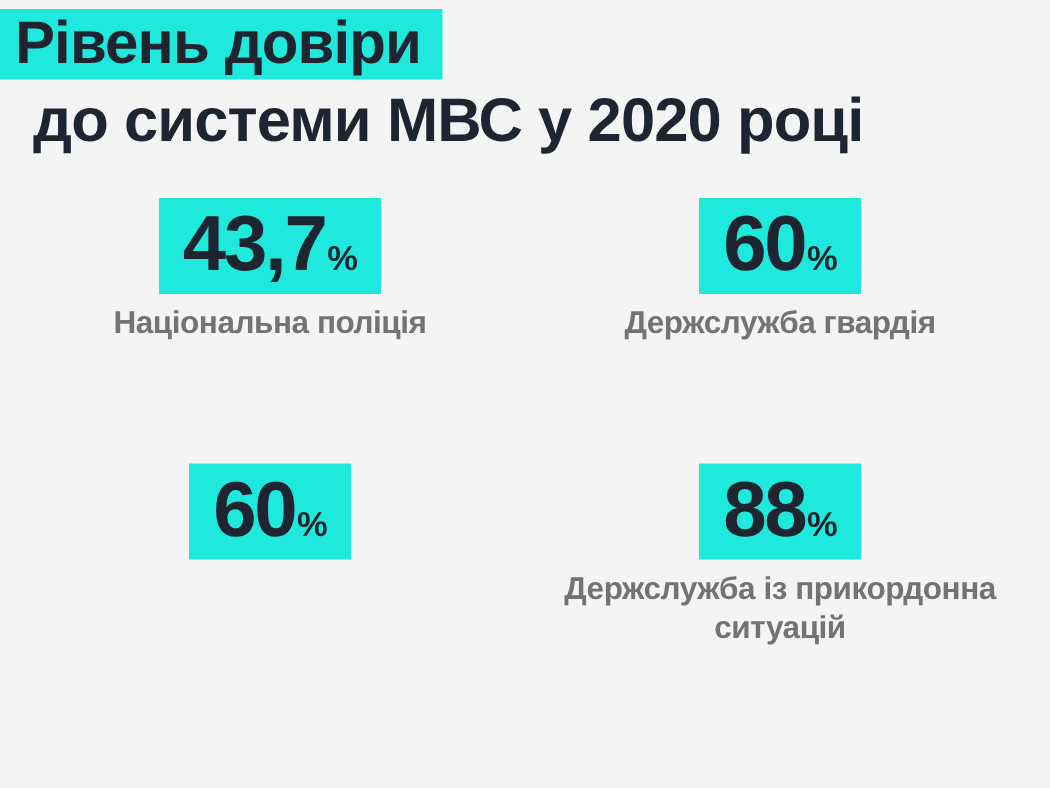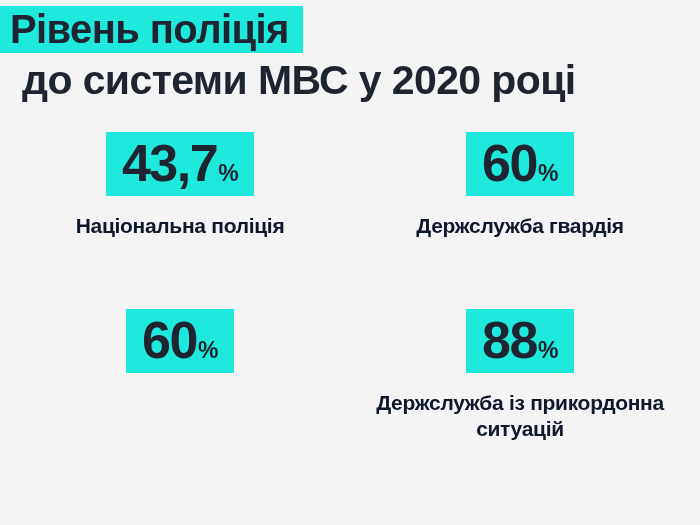--- a/index.html
+++ b/index.html
@@ -82,21 +82,21 @@
     align-items: center;
     text-align: center;
   }
 
   .stat-value-wrap {
     display: inline-flex;
     align-items: baseline;
     justify-content: center;
     background: #1fe8dc;
     padding: 5px 16px 7px 16px;
-    margin-bottom: 17px;
+    margin-bottom: 7px;
   }
 
   .stat-number {
     font-weight: 700;
     font-size: 52px;
     line-height: 52px;
     letter-spacing: -1.5px;
     color: #1e2430;
   }
 
@@ -107,41 +107,41 @@
     letter-spacing: -0.5px;
     color: #1e2430;
     margin-left: 1px;
   }
 
   .stat-label {
     font-weight: 700;
     font-size: 21px;
     line-height: 26px;
     letter-spacing: -0.3px;
-    color: #0f172a;
+    color: #737373;
     max-width: 300px;
   }
 
   
   .stats .row2 {
     margin-top: 12px;
   }
 
   .stat-wide .stat-label {
     max-width: 320px;
   }
 </style>
 </head>
 <body>
 
 <div class="poster">
 
   <div class="title-block">
     <div class="title-line title-line-1">
-      <span class="hl">Рівень поліція</span>
+      <span class="hl">Рівень довіри</span>
     </div>
     <div class="title-line title-line-2">до системи МВС у 2020 році</div>
   </div>
 
   <div class="stats">
 
     <div class="stat">
       <div class="stat-value-wrap">
         <span class="stat-number">43,7</span>
         <span class="stat-percent">%</span>

